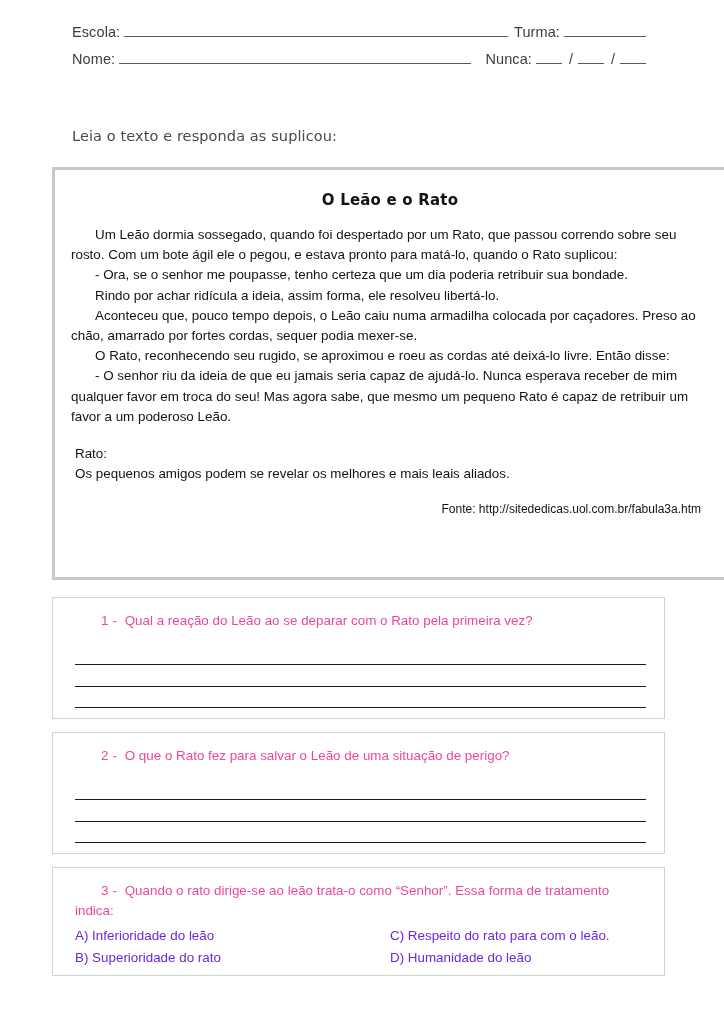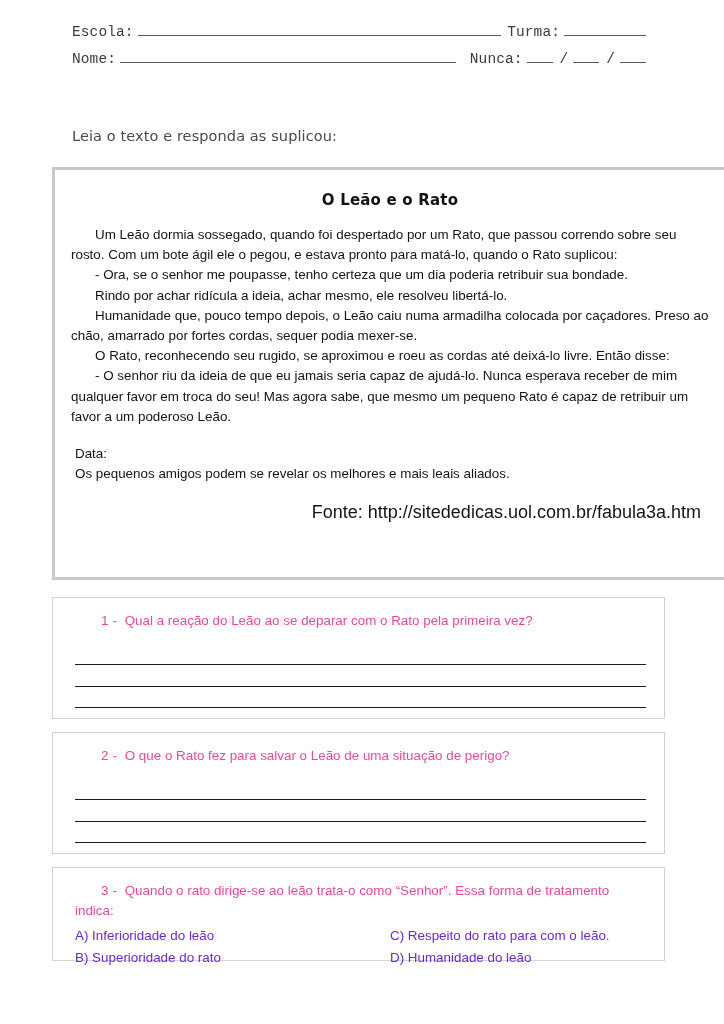--- a/index.html
+++ b/index.html
@@ -20,21 +20,21 @@
   
   .header {
     position: absolute;
     left: 72px;
     top: 24px;
     width: 580px;
   }
   .header-row {
     display: flex;
     align-items: baseline;
-    font-family: Liberation Mono, monospace;
+    font-family: Liberation Sans, sans-serif;
     font-size: 14.5px;
     color: #3c3c3c;
     white-space: nowrap;
     margin-bottom: 11px;
   }
   .hdr-label { letter-spacing: 0.1px; }
   .hdr-rule {
     flex: 1 1 auto;
     border-bottom: 1px solid #5a5a5a;
     height: 1px;
@@ -94,35 +94,35 @@
     font-size: 13.4px;
     line-height: 20.2px;
     color: #141414;
     padding-left: 4px;
   }
   .source-line {
     margin-top: 18px;
     text-align: right;
     padding-right: 8px;
     font-family: "Liberation Sans", sans-serif;
-    font-size: 18px;
+    font-size: 12px;
     color: #141414;
   }
 
   
   .q-box {
     position: absolute;
     left: 52px;
     width: 613px;
     border: 1.5px solid #d2d2d2;
     background: #ffffff;
   }
   #q-box-1 { top: 597px; height: 122px; }
   #q-box-2 { top: 732px; height: 122px; }
-  #q-box-3 { top: 867px; height: 94px; }
+  #q-box-3 { top: 867px; height: 109px; }
 
   .q-text {
     font-family: "Liberation Sans", sans-serif;
     font-size: 13.4px;
     line-height: 20px;
     color: #ec4899;
     padding: 13px 20px 0 22px;
     text-indent: 26px;
   }
   .q-text .q-num { letter-spacing: 0.2px; }
@@ -178,27 +178,27 @@
   </div>
 </div>
 
 <div class="instruction">Leia o texto e responda as suplicou:</div>
 
 <div class="story-box">
   <div class="story-title">O Leão e o Rato</div>
   <div class="story-body">
     <p>Um Leão dormia sossegado, quando foi despertado por um Rato, que passou correndo sobre seu rosto. Com um bote ágil ele o pegou, e estava pronto para matá-lo, quando o Rato suplicou:</p>
     <p>- Ora, se o senhor me poupasse, tenho certeza que um dia poderia retribuir sua bondade.</p>
-    <p>Rindo por achar ridícula a ideia, achar mesmo, ele resolveu libertá-lo.</p>
-    <p>Humanidade que, pouco tempo depois, o Leão caiu numa armadilha colocada por caçadores. Preso ao chão, amarrado por fortes cordas, sequer podia mexer-se.</p>
+    <p>Rindo por achar ridícula a ideia, assim forma, ele resolveu libertá-lo.</p>
+    <p>Aconteceu que, pouco tempo depois, o Leão caiu numa armadilha colocada por caçadores. Preso ao chão, amarrado por fortes cordas, sequer podia mexer-se.</p>
     <p>O Rato, reconhecendo seu rugido, se aproximou e roeu as cordas até deixá-lo livre. Então disse:</p>
     <p>- O senhor riu da ideia de que eu jamais seria capaz de ajudá-lo. Nunca esperava receber de mim qualquer favor em troca do seu! Mas agora sabe, que mesmo um pequeno Rato é capaz de retribuir um favor a um poderoso Leão.</p>
   </div>
   <div class="moral-block">
-    <div>Data:</div>
+    <div>Rato:</div>
     <div>Os pequenos amigos podem se revelar os melhores e mais leais aliados.</div>
   </div>
   <div class="source-line">Fonte: http://sitededicas.uol.com.br/fabula3a.htm</div>
 </div>
 
 <div class="q-box" id="q-box-1">
   <div class="q-text">
     <span class="q-num">1 -</span>&nbsp;
     <span>Qual a reação do Leão ao se deparar com o Rato pela primeira vez?</span>
   </div>

